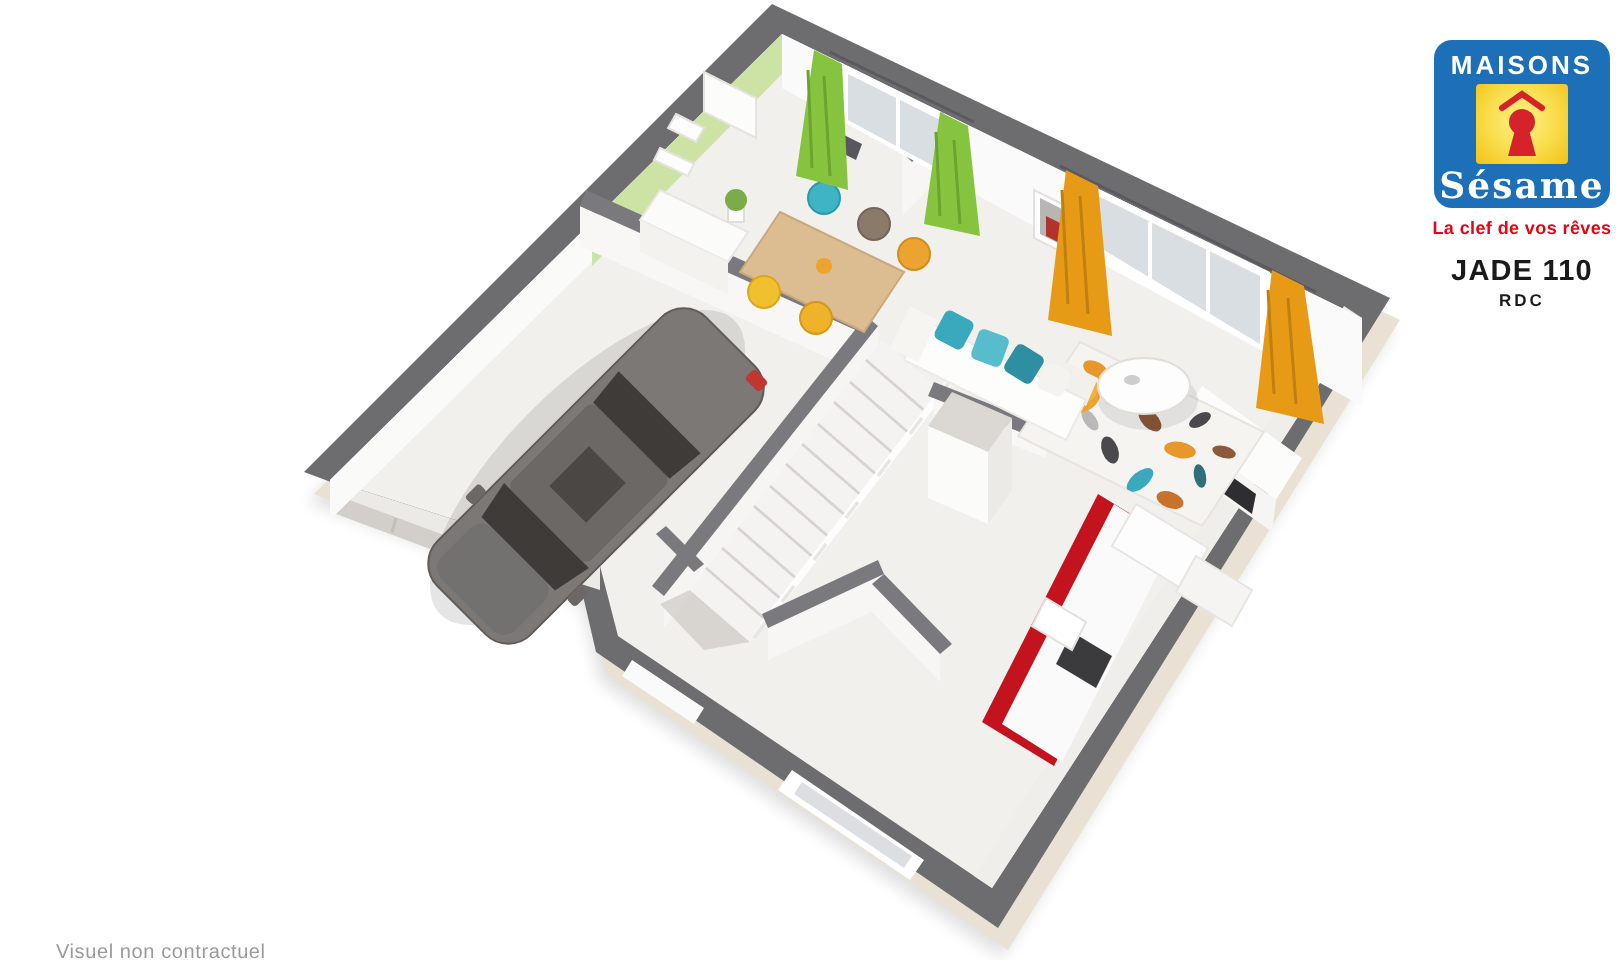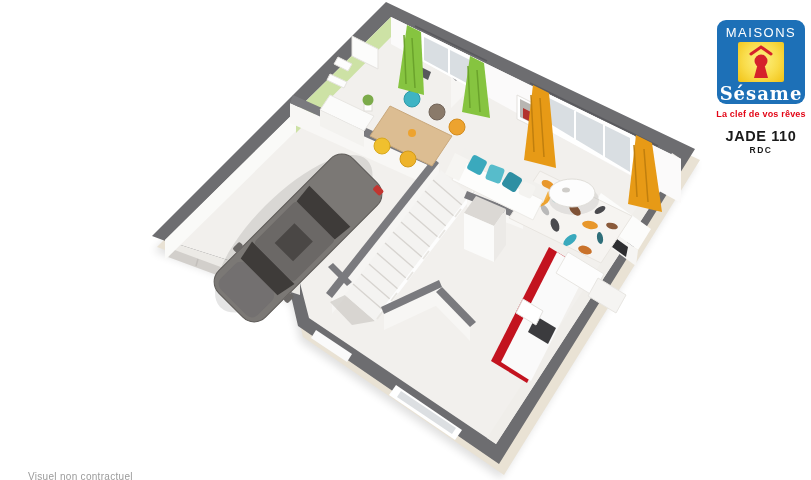--- a/index.html
+++ b/index.html
@@ -3,21 +3,21 @@
 <meta charset="utf-8">
 <style>
   html,body{margin:0;padding:0;background:#ffffff;}
   .screen{position:relative;width:811px;height:480px;background:#ffffff;overflow:hidden;
           font-family:"Liberation Sans", sans-serif;}
   .plan-svg{position:absolute;left:0;top:0;}
   
   .logo{position:absolute;left:701px;top:20px;width:120px;text-align:center;}
   .logo-box{width:88px;height:84px;margin:0 auto;background:#1d70b7;border-radius:9px;
             display:flex;flex-direction:column;align-items:center;justify-content:flex-start;}
-  .logo-maisons{color:#ffffff;font-weight:normal;font-size:13px;letter-spacing:1.5px;margin-top:5px;}
+  .logo-maisons{color:#ffffff;font-weight:bold;font-size:13px;letter-spacing:1.5px;margin-top:5px;}
   .logo-square{width:46px;height:42px;margin-top:2px;border-radius:2px;
                background:radial-gradient(circle at 50% 45%, #fdf286 0%, #f9dc4a 55%, #f1c214 100%);
                display:flex;align-items:center;justify-content:center;}
   .logo-sesame{color:#ffffff;font-family:"DejaVu Serif", serif;font-weight:bold;font-size:18px;
                letter-spacing:1px;margin-top:1px;}
   .logo-tagline{color:#e30617;font-size:9px;font-weight:bold;margin-top:5px;letter-spacing:0.2px;}
   .plan-label{position:absolute;left:701px;top:128px;width:120px;text-align:center;color:#1a1a1a;}
   .plan-title{font-size:14.5px;font-weight:bold;letter-spacing:0.6px;}
   .plan-level{font-size:8.5px;font-weight:bold;letter-spacing:1.5px;margin-top:1px;}
   .disclaimer{position:absolute;left:28px;top:443px;font-size:10px;color:#9b9b9b;letter-spacing:0.3px;margin-top:28px;}

